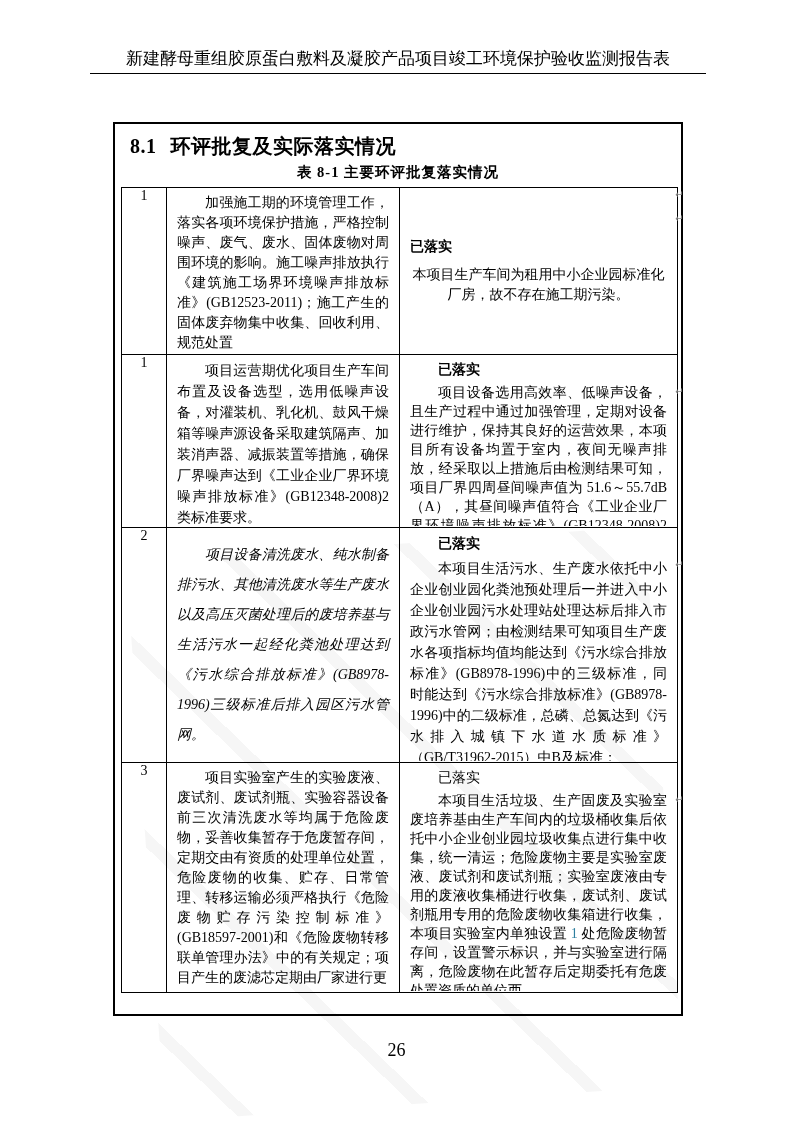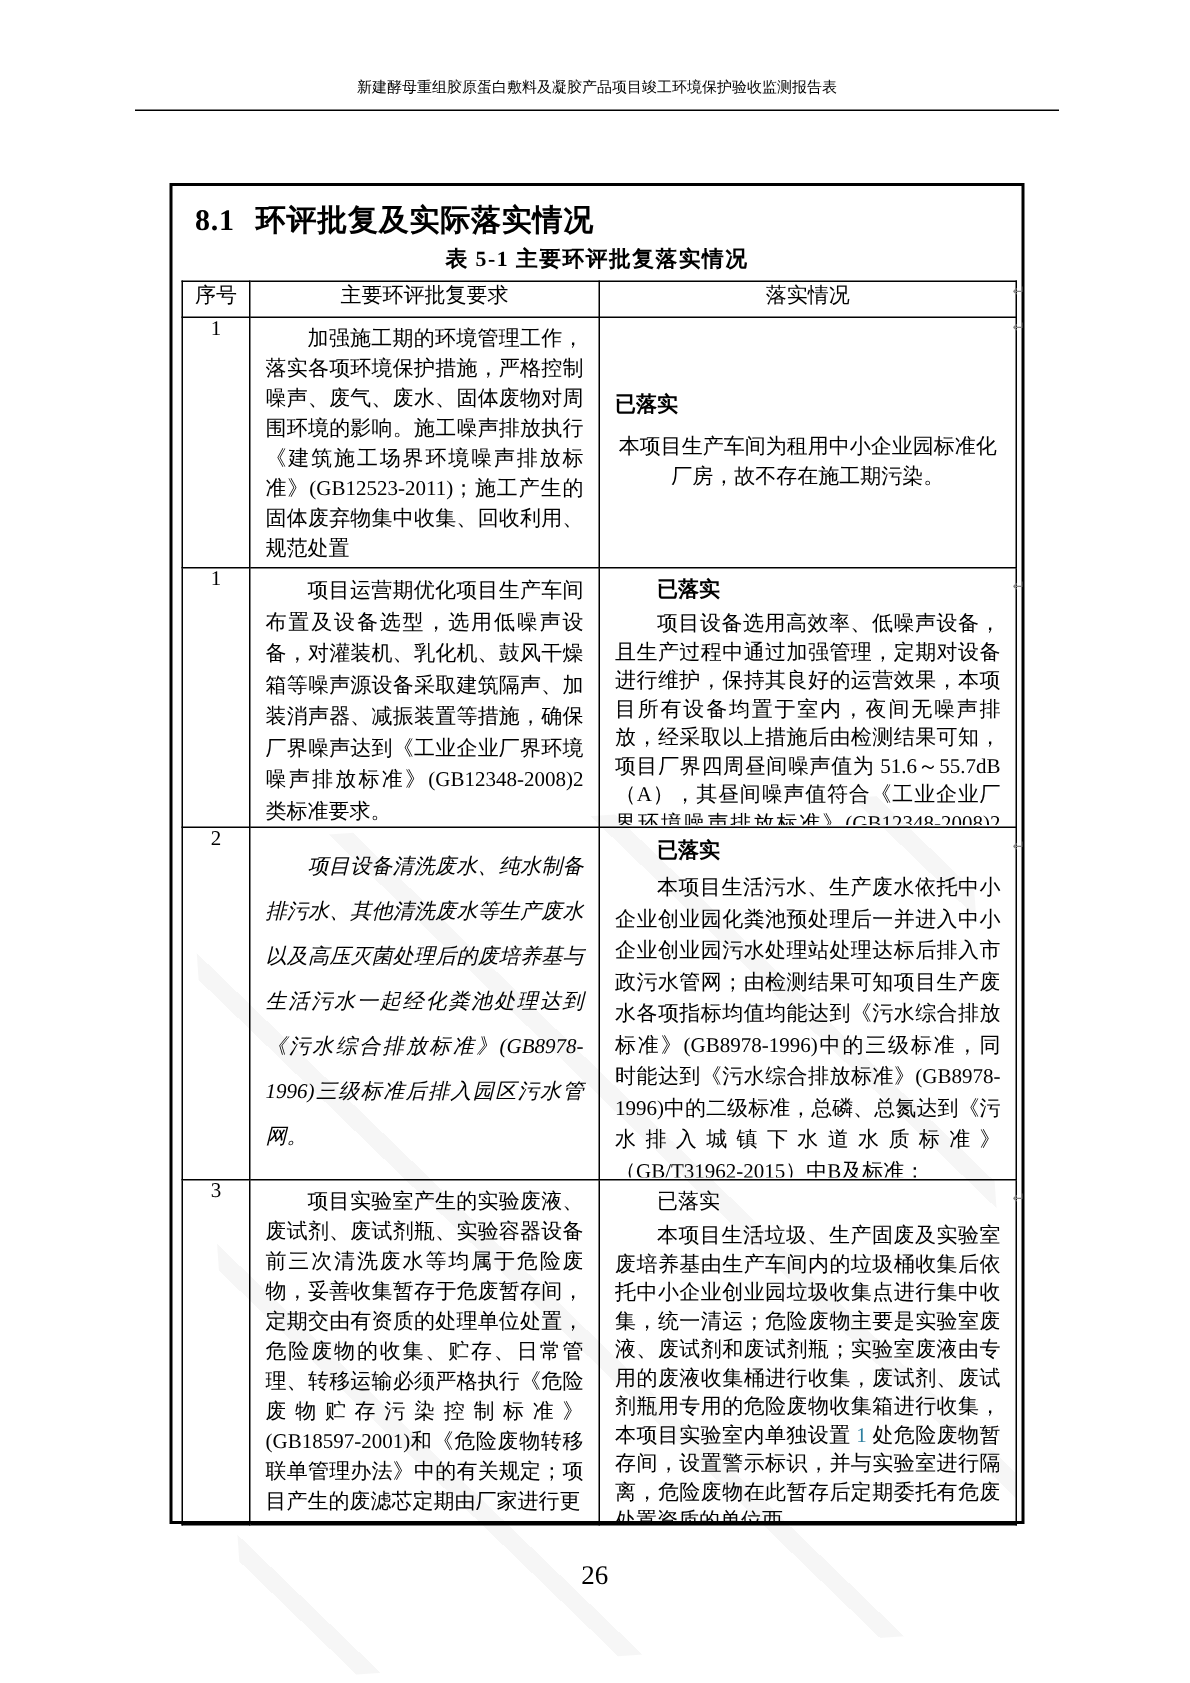--- a/index.html
+++ b/index.html
@@ -7,21 +7,21 @@
     width:793px;height:1122px;background:#ffffff;position:relative;
     font-family:"Liberation Serif","DejaVu Serif",serif;
     color:#000;
     -webkit-font-smoothing:none;
   }
   .page{position:absolute;inset:0;overflow:hidden;}
 
   
   .doc-header{
     position:absolute;top:50px;left:90px;width:616px;
-    text-align:center;font-size:10px;line-height:18px;
+    text-align:center;font-size:17px;line-height:18px;
     border-bottom:1.5px solid #000;padding-bottom:5px;
   }
 
   .table-tag{
     position:absolute;top:88px;left:116px;
     font-size:18px;font-weight:bold;letter-spacing:1px;margin-top:32px;
   }
 
   
   .outer-box{
@@ -105,34 +105,29 @@
   <div class="table-tag">表八</div>
 
   <div class="outer-box">
 
     <div class="watermark"></div>
 
     <div class="section-heading">
       <span class="sec-no">8.1</span><span>环评批复及实际落实情况</span>
     </div>
 
-    <div class="table-caption">表 5-1  主要环评批复落实情况</div>
+    <div class="table-caption">表 8-1  主要环评批复落实情况</div>
 
     <table class="main">
       <colgroup>
           <col class="c-no">
           <col class="c-req">
           <col class="c-status">
         </colgroup>
       <tbody>
-          <tr>
-        <th class="hdr">序号</th>
-        <th class="hdr">主要环评批复要求</th>
-        <th class="hdr">落实情况</th>
-      </tr>
 
       <tr style="height:167px;">
         <td class="no-cell">1</td>
         <td>
           <div class="cellbox" style="height:165px;">
             <p>加强施工期的环境管理工作，落实各项环境保护措施，严格控制噪声、废气、废水、固体废物对周围环境的影响。施工噪声排放执行《建筑施工场界环境噪声排放标准》(GB12523-2011)；施工产生的固体废弃物集中收集、回收利用、规范处置</p>
           </div>
         </td>
         <td>
           <div class="cellbox v-center centered-status" style="height:165px;">

